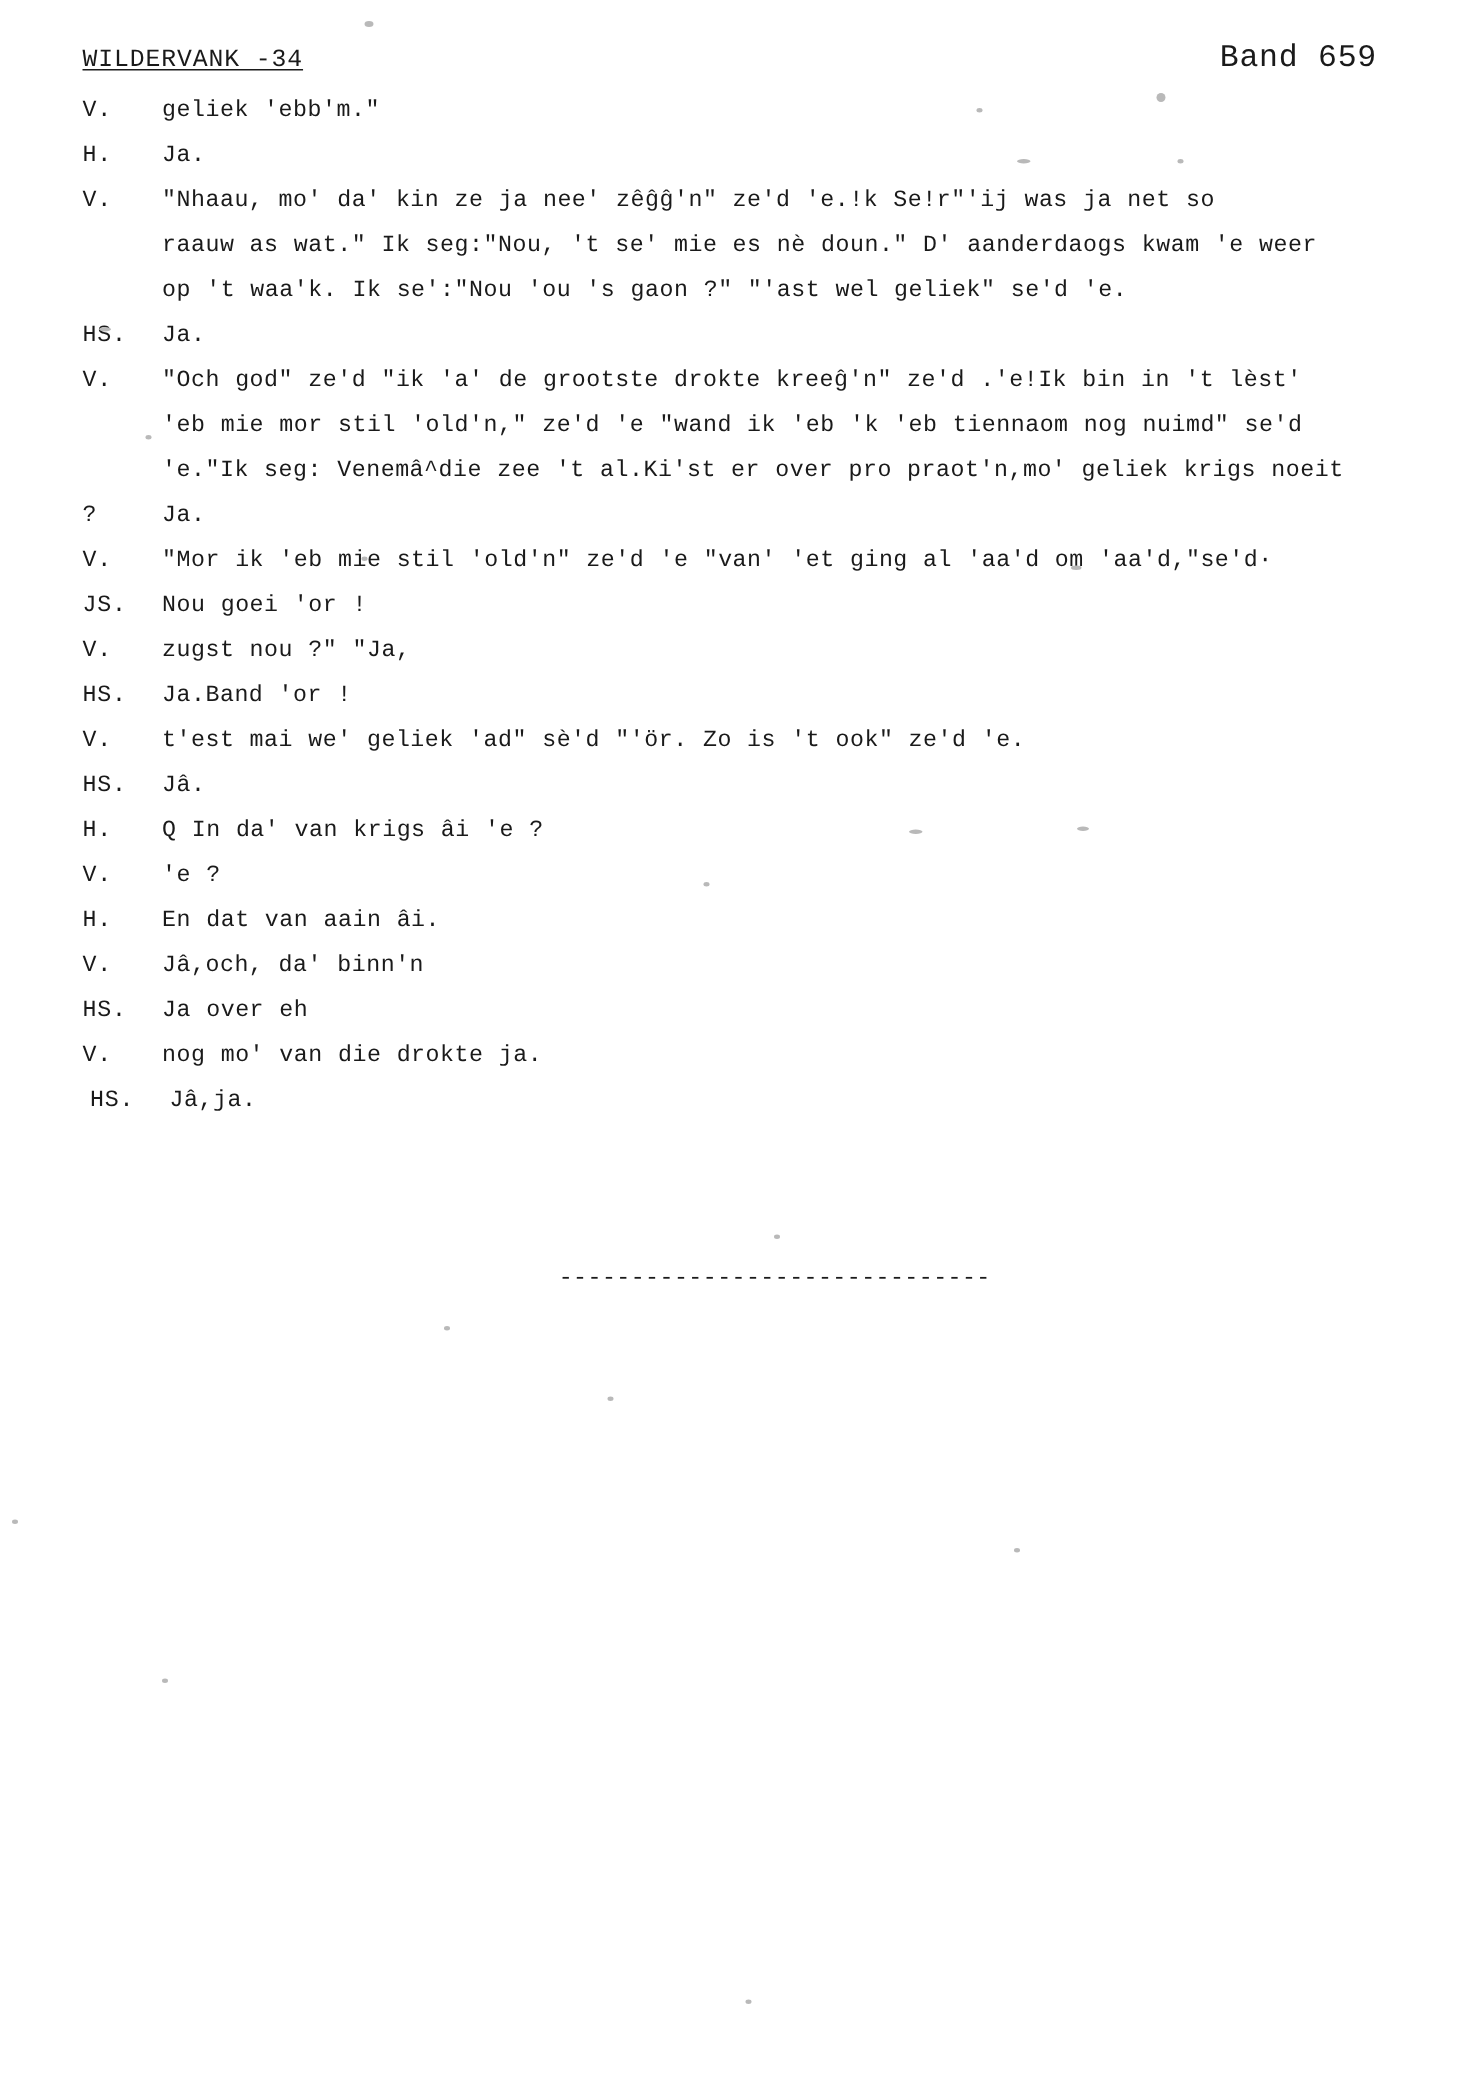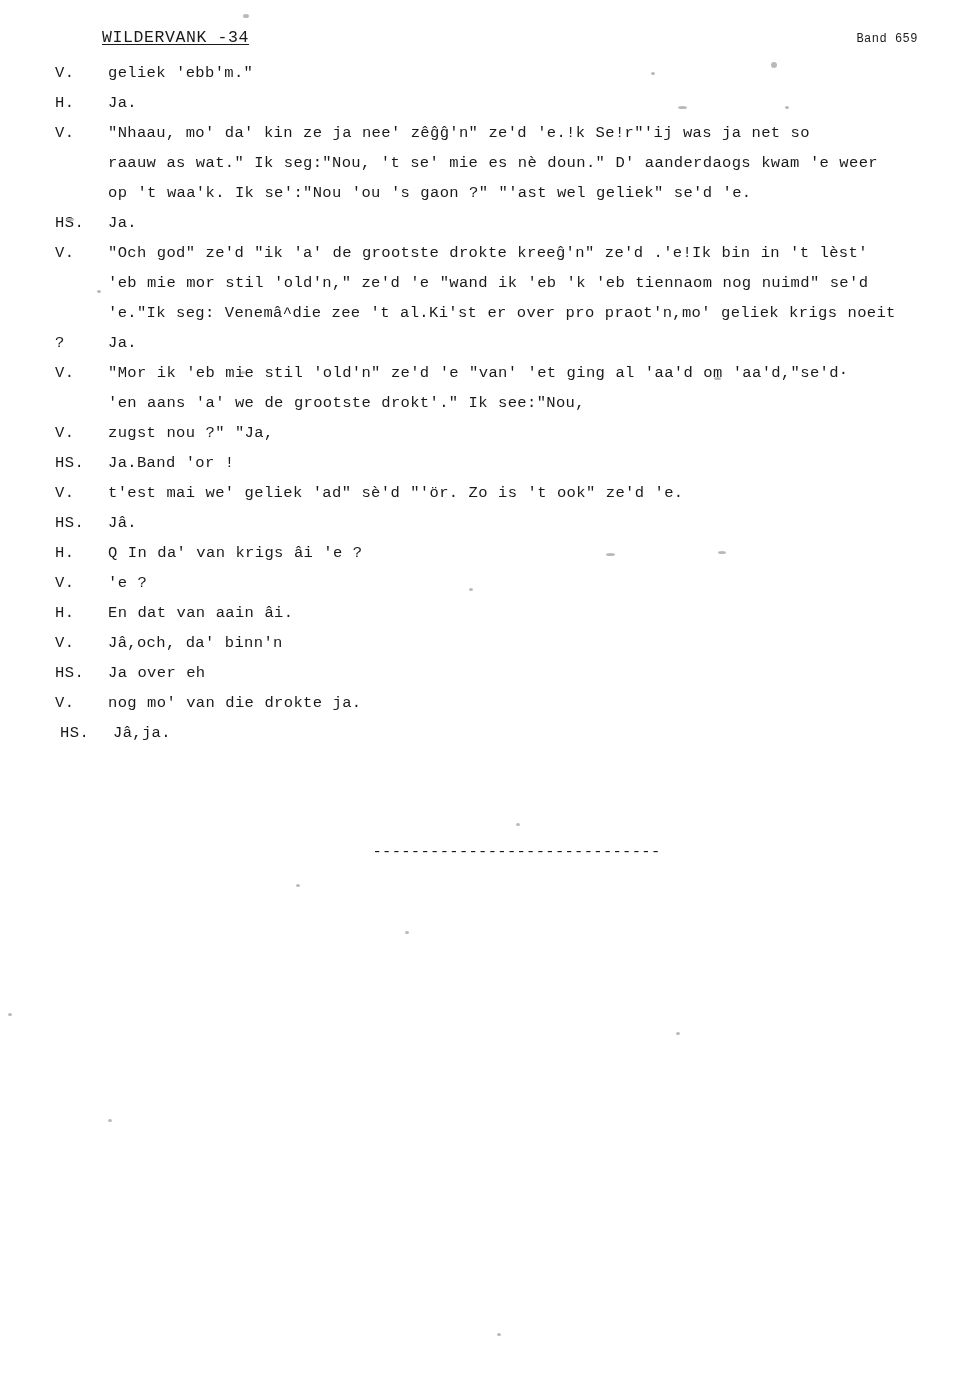--- a/index.html
+++ b/index.html
@@ -29,24 +29,23 @@
     right: 55px;
     display: flex;
     justify-content: space-between;
     align-items: baseline;
     font-size: 16.5px;
     letter-spacing: 0.6px;
   }
   .header-left {
     text-decoration: underline;
     text-underline-offset: 2px;
-    margin-left: 47px;
   }
   .header-right {
-    font-size: 12px;
+    font-size: 21px;
     letter-spacing: 0.5px;
   }
   .transcript {
     position: absolute;
     top: 58px;
     left: 55px;
     right: 20px;
   }
   .turn {
     display: flex;
@@ -147,21 +146,26 @@
       <div class="turn">
         <div class="speaker">?</div>
         <div class="lines">
           <div class="line">Ja.</div>
         </div>
       </div>
       <div class="turn">
         <div class="speaker">V.</div>
         <div class="lines">
           <div class="line justified">"Mor ik 'eb mie stil 'old'n" ze'd 'e "van' 'et ging al 'aa'd om 'aa'd,"se'd·</div>
-          <div class="line">'en aans 'a' we de grootste drokt'." Ik see:"Nou,</div>
+        </div>
+      </div>
+      <div class="turn">
+        <div class="speaker">JS.</div>
+        <div class="lines">
+          <div class="line">Nou goei 'or !</div>
         </div>
       </div>
       <div class="turn">
         <div class="speaker">V.</div>
         <div class="lines">
           <div class="line">zugst nou ?" "Ja,</div>
         </div>
       </div>
       <div class="turn">
         <div class="speaker">HS.</div>

